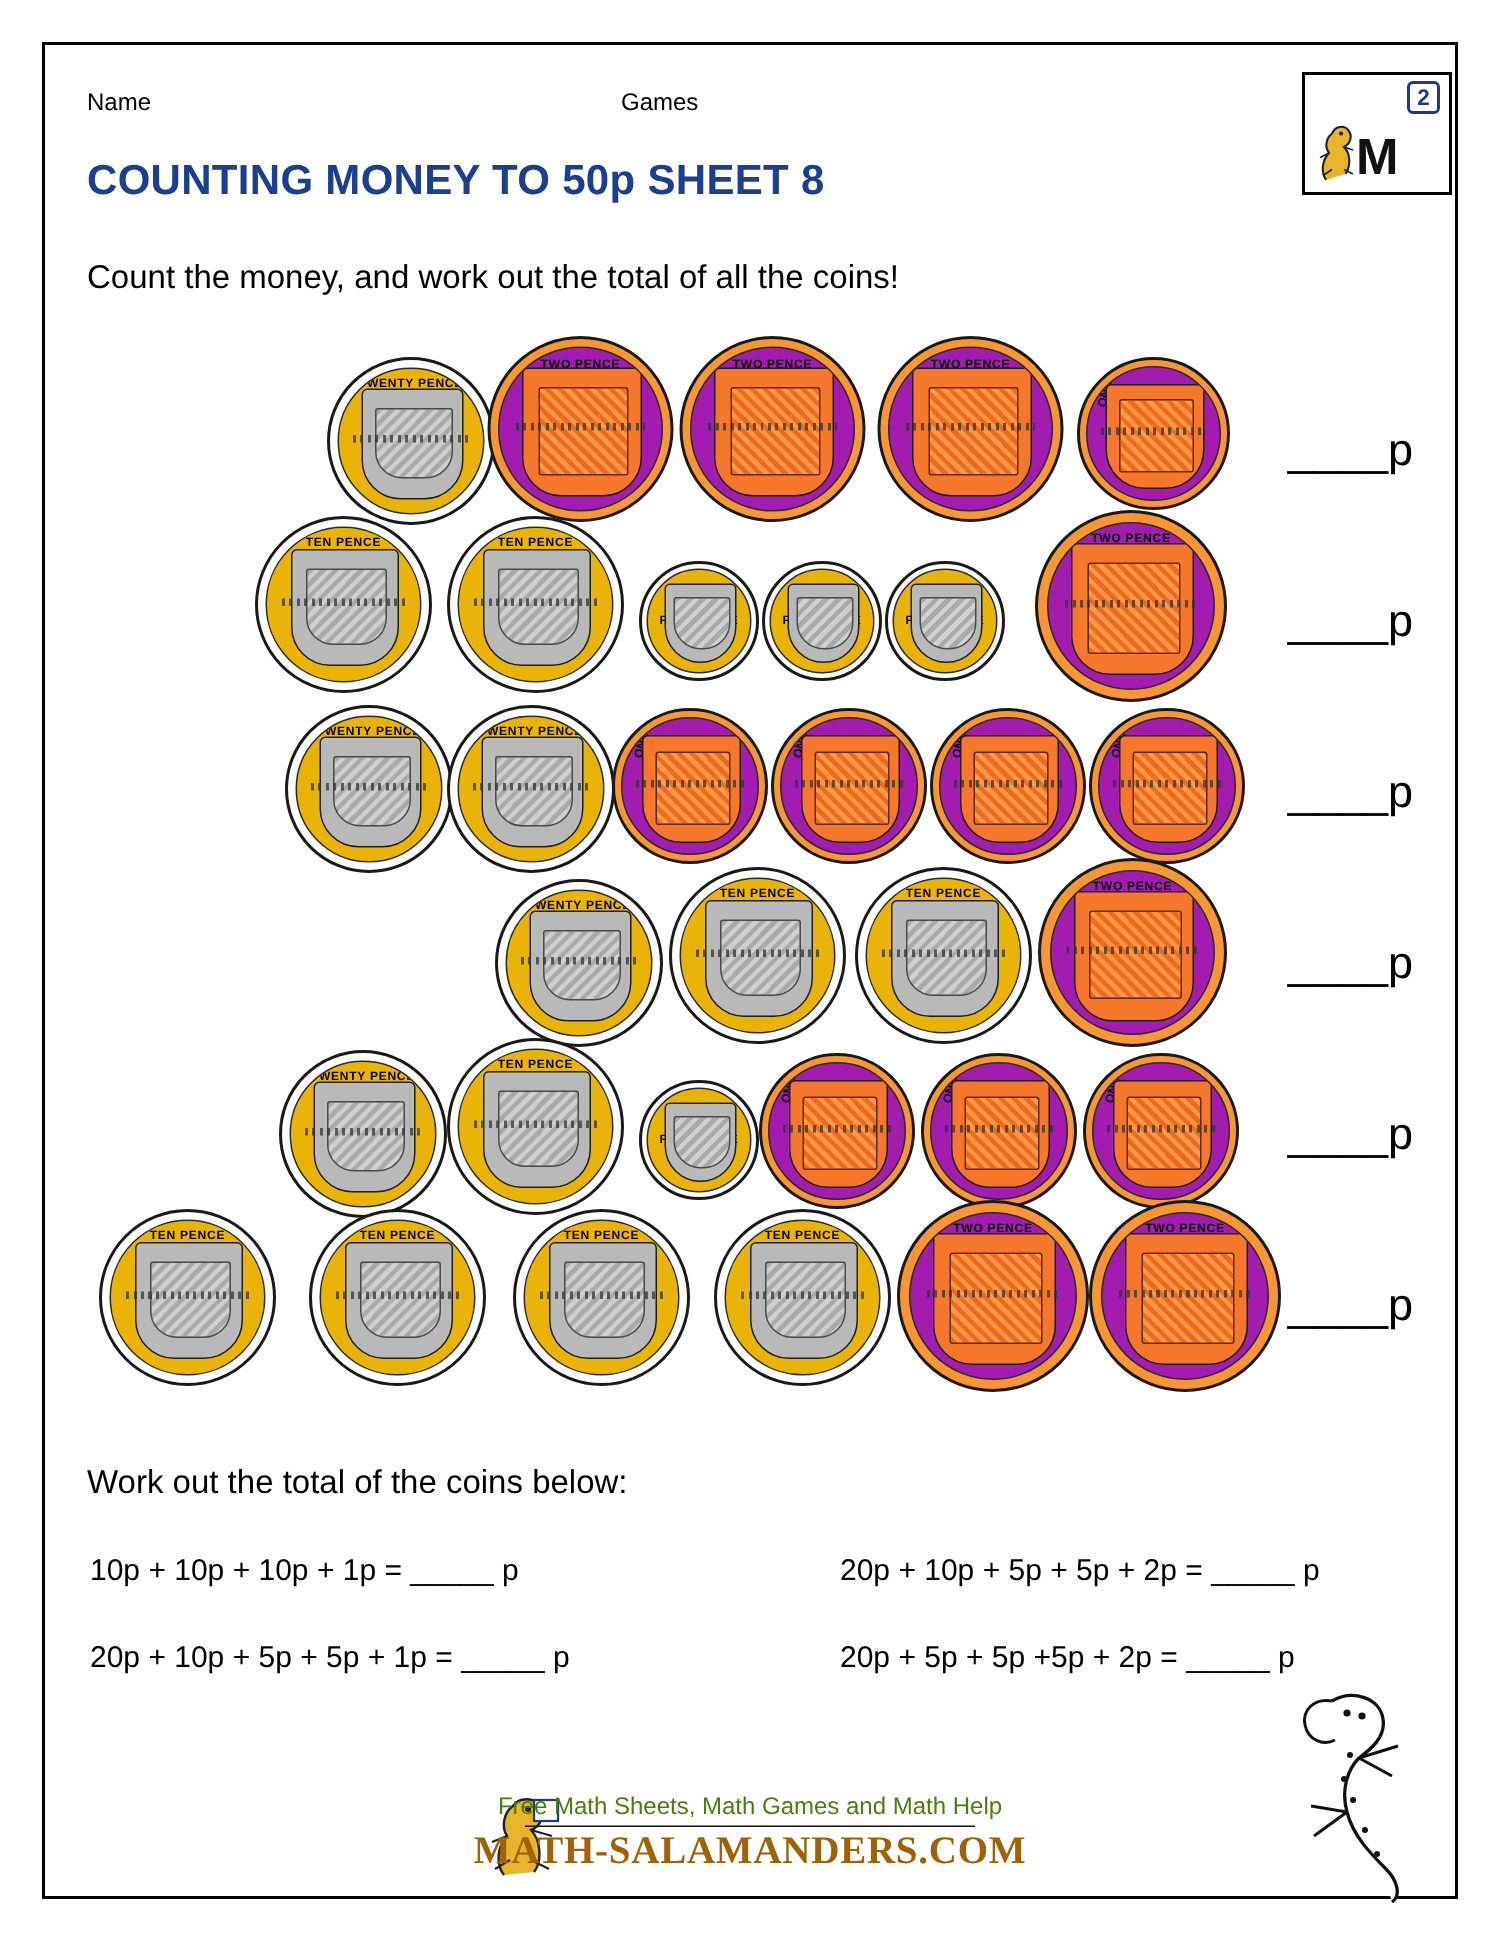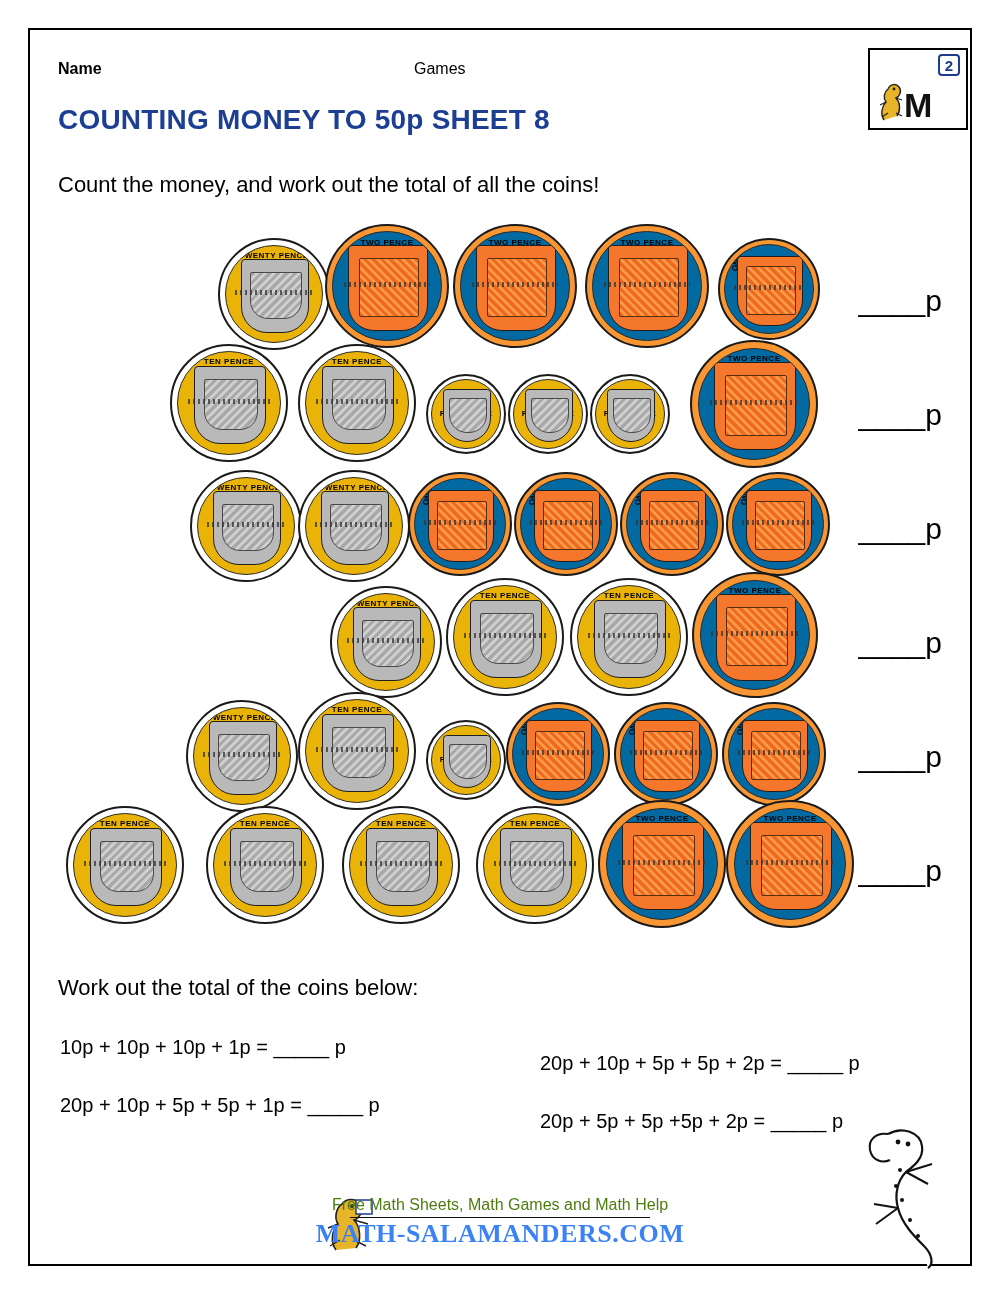--- a/index.html
+++ b/index.html
@@ -28,21 +28,20 @@
     border: 2px solid #000;
     box-sizing: border-box;
   }
 
   
   .hdr-name {
     position: absolute;
     left: 58px;
     top: 60px;
     font-size: 16px;
-    font-weight: bold;
   }
   .hdr-date {
     position: absolute;
     left: 414px;
     top: 60px;
     font-size: 16px;
   }
   .logo-box {
     position: absolute;
     right: 32px;
@@ -190,21 +189,21 @@
     left: 12%;
     top: 16%;
     width: 76%;
     height: 64%;
     border: 1px solid #4a4a4a;
     border-radius: 2px 2px 18px 18px;
     background: repeating-linear-gradient(135deg, #a9a9a9 0 3px, #cfcfcf 3px 6px);
   }
   
   .copper .rim { background: #f79632; }
-  .copper .inner { background: #0369a1; }
+  .copper .inner { background: #a21caf; }
   .copper .shield {
     position: absolute;
     left: 14%;
     top: 12%;
     width: 72%;
     height: 78%;
     background: #f4772b;
     border: 1.5px solid #1f1f1f;
     border-radius: 4px 4px 26px 26px;
   }
@@ -235,41 +234,41 @@
     left: 58px;
     top: 975px;
     font-size: 22px;
   }
   .sum {
     position: absolute;
     font-size: 20px;
     white-space: nowrap;
   }
   .sum-c1 { left: 60px; }
-  .sum-c2 { left: 540px; margin-top: 16px; }
+  .sum-c2 { left: 560px; }
   .sum-r1 { top: 1036px; }
   .sum-r2 { top: 1094px; }
 
   
   .footer {
     position: absolute;
     left: 0;
     right: 0;
     top: 1196px;
     text-align: center;
   }
   .footer-line1 {
     font-size: 16px;
     color: #4d7c0f;
   }
   .footer-line2 {
     font-size: 26px;
     font-weight: bold;
     font-family: "Liberation Serif", serif;
-    color: #3b82f6;
+    color: #a16207;
     letter-spacing: 0.5px;
   }
   .footer-rule {
     width: 300px;
     height: 1px;
     background: #111;
     margin: 3px auto 1px auto;
   }
   .footer-logo {
     position: absolute;

